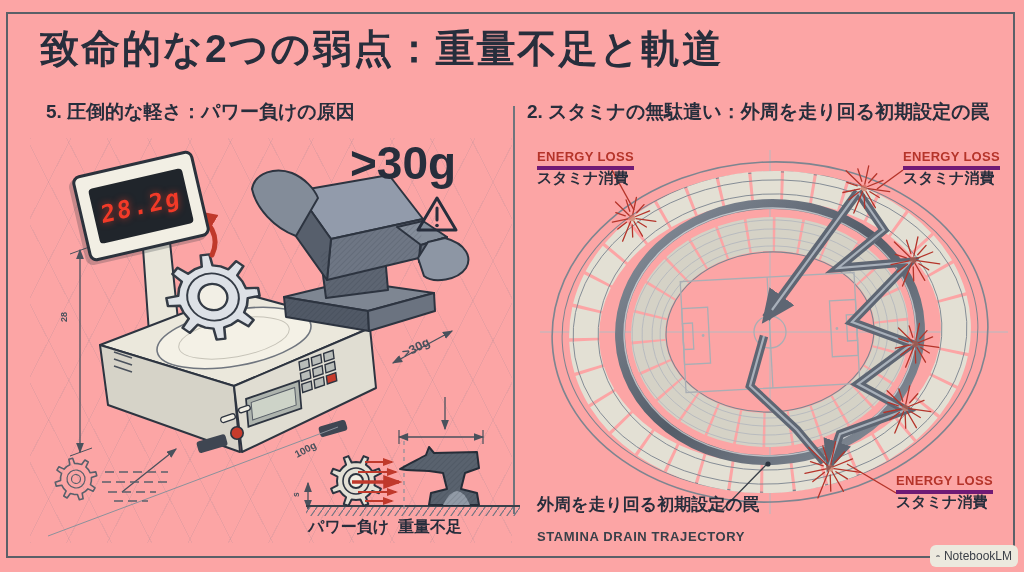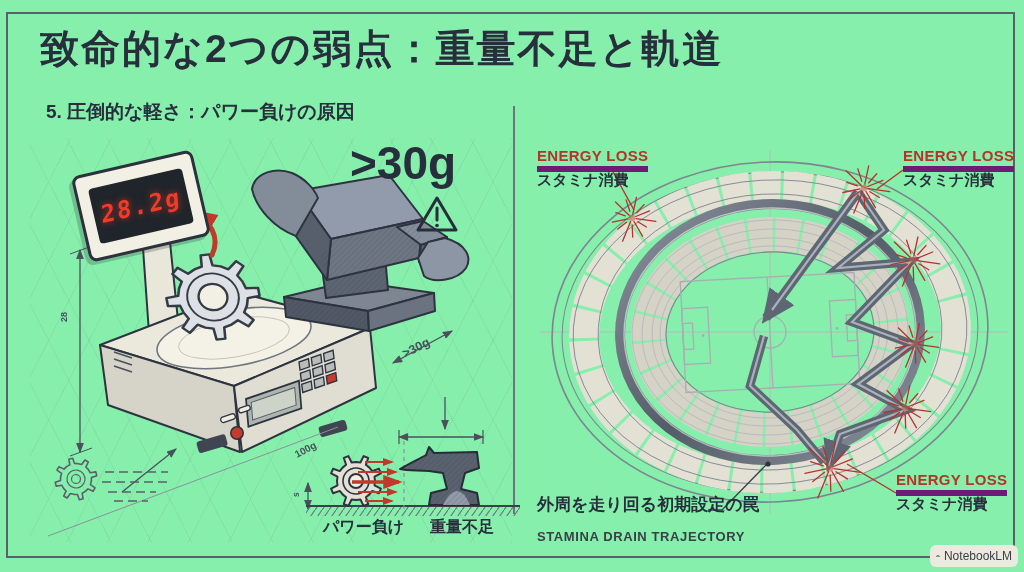--- a/index.html
+++ b/index.html
@@ -1,16 +1,16 @@
 <!DOCTYPE html>
 <html><head>
 <meta charset="utf-8">
 <style>
   html,body{margin:0;padding:0;background:#f2efe5;}
-  .canvas{position:relative;width:1024px;height:572px;background:#86efac;overflow:hidden;
+  .canvas{position:relative;width:1024px;height:572px;background:#fca5a5;overflow:hidden;
           font-family:"Liberation Sans","DejaVu Sans",sans-serif;color:#272e3c;}
   .frame{position:absolute;left:6px;top:12px;width:1005px;height:542px;border:2px solid #5a6068;pointer-events:none;}
   .title{position:absolute;left:40px;top:22px;margin:0;font-size:39px;font-weight:900;letter-spacing:2px;color:#272e3c;white-space:nowrap;}
   .heading{position:absolute;top:99px;margin:0;font-size:19px;font-weight:800;color:#272e3c;white-space:nowrap;}
   .heading.left{left:46px;} .heading.right{left:527px;}
   .divider{position:absolute;left:513px;top:106px;width:2px;height:408px;background:#6e747c;}
   .hatch{position:absolute;left:30px;top:138px;width:482px;height:405px;opacity:.55;
     background:
       repeating-linear-gradient(63deg, rgba(110,120,138,.22) 0 1px, transparent 1px 36px),
       repeating-linear-gradient(117deg, rgba(110,120,138,.22) 0 1px, transparent 1px 36px);}
@@ -18,25 +18,25 @@
 
   
   .display{position:absolute;left:79px;top:162px;width:118px;height:82px;background:#f2efe4;
     border:3px solid #2b323c;border-radius:8px;transform:rotate(-13deg);box-shadow:-4px 3px 0 rgba(43,50,60,.25);
     display:flex;align-items:center;justify-content:center;z-index:3;}
   .display-screen{width:96px;height:56px;background:#20252b;border-radius:4px;display:flex;align-items:center;justify-content:center;}
   .display-screen span{font-family:"DejaVu Sans Mono",monospace;font-weight:bold;font-size:24px;color:#f23a28;
     transform:skewX(-8deg);letter-spacing:2px;text-shadow:0 0 7px rgba(242,58,40,.65);}
 
   .threshold{position:absolute;left:350px;top:136px;font-size:46px;font-weight:800;color:#272e3c;letter-spacing:0;z-index:3;}
-  .inset-label{position:absolute;width:96px;text-align:right;font-size:16px;font-weight:800;color:#272e3c;z-index:3;}
+  .inset-label{position:absolute;width:96px;text-align:left;font-size:16px;font-weight:800;color:#272e3c;z-index:3;}
 
   .energy-label{position:absolute;z-index:3;line-height:1;}
-  .energy-label .en{display:inline-block;font-size:15px;font-weight:800;color:#b5342a;letter-spacing:.3px;
-    border-bottom:6px solid #701a75;padding-bottom:3px;}
+  .energy-label .en{display:inline-block;font-size:13px;font-weight:800;color:#b5342a;letter-spacing:.3px;
+    border-bottom:4px solid #701a75;padding-bottom:3px;}
   .energy-label .ja{font-size:15px;font-weight:800;color:#272e3c;margin-top:0;}
 
   .caption{position:absolute;left:537px;top:496px;z-index:3;line-height:1;}
   .caption .ja{font-size:17px;font-weight:700;color:#272e3c;}
   .caption .en{font-size:13px;font-weight:600;color:#3a4049;letter-spacing:.6px;margin-top:17px;}
 
   .watermark{position:absolute;left:930px;top:545px;width:88px;height:22px;background:#ece9de;border-radius:6px;
     display:flex;align-items:center;gap:4px;padding:0 6px;box-sizing:border-box;z-index:5;}
   .watermark span{font-size:12px;font-weight:400;color:#3b4048;white-space:nowrap;}
 
@@ -60,20 +60,21 @@
   .pitch{stroke:#a9aeb4;stroke-width:1.3;fill:none;}
 </style>
 </head>
 <body>
 
 <div class="canvas">
   <div class="frame"></div>
 
   <h1 class="title">致命的な2つの弱点：重量不足と軌道</h1>
   <h2 class="heading left">5. 圧倒的な軽さ：パワー負けの原因</h2>
+  <h2 class="heading right">2. スタミナの無駄遣い：外周を走り回る初期設定の罠</h2>
   <div class="divider"></div>
   <div class="hatch"></div>
 
   <svg class="illus" viewBox="0 0 1024 572">
     <defs>
       <marker id="mDim" markerWidth="9" markerHeight="9" refX="7" refY="3" orient="auto">
           <path d="M0,0L8,3L0,6Z" fill="#4a515c"></path>
         </marker>
       <marker id="mDimS" markerWidth="9" markerHeight="9" refX="1" refY="3" orient="auto">
           <path d="M8,0L0,3L8,6Z" fill="#4a515c"></path>

